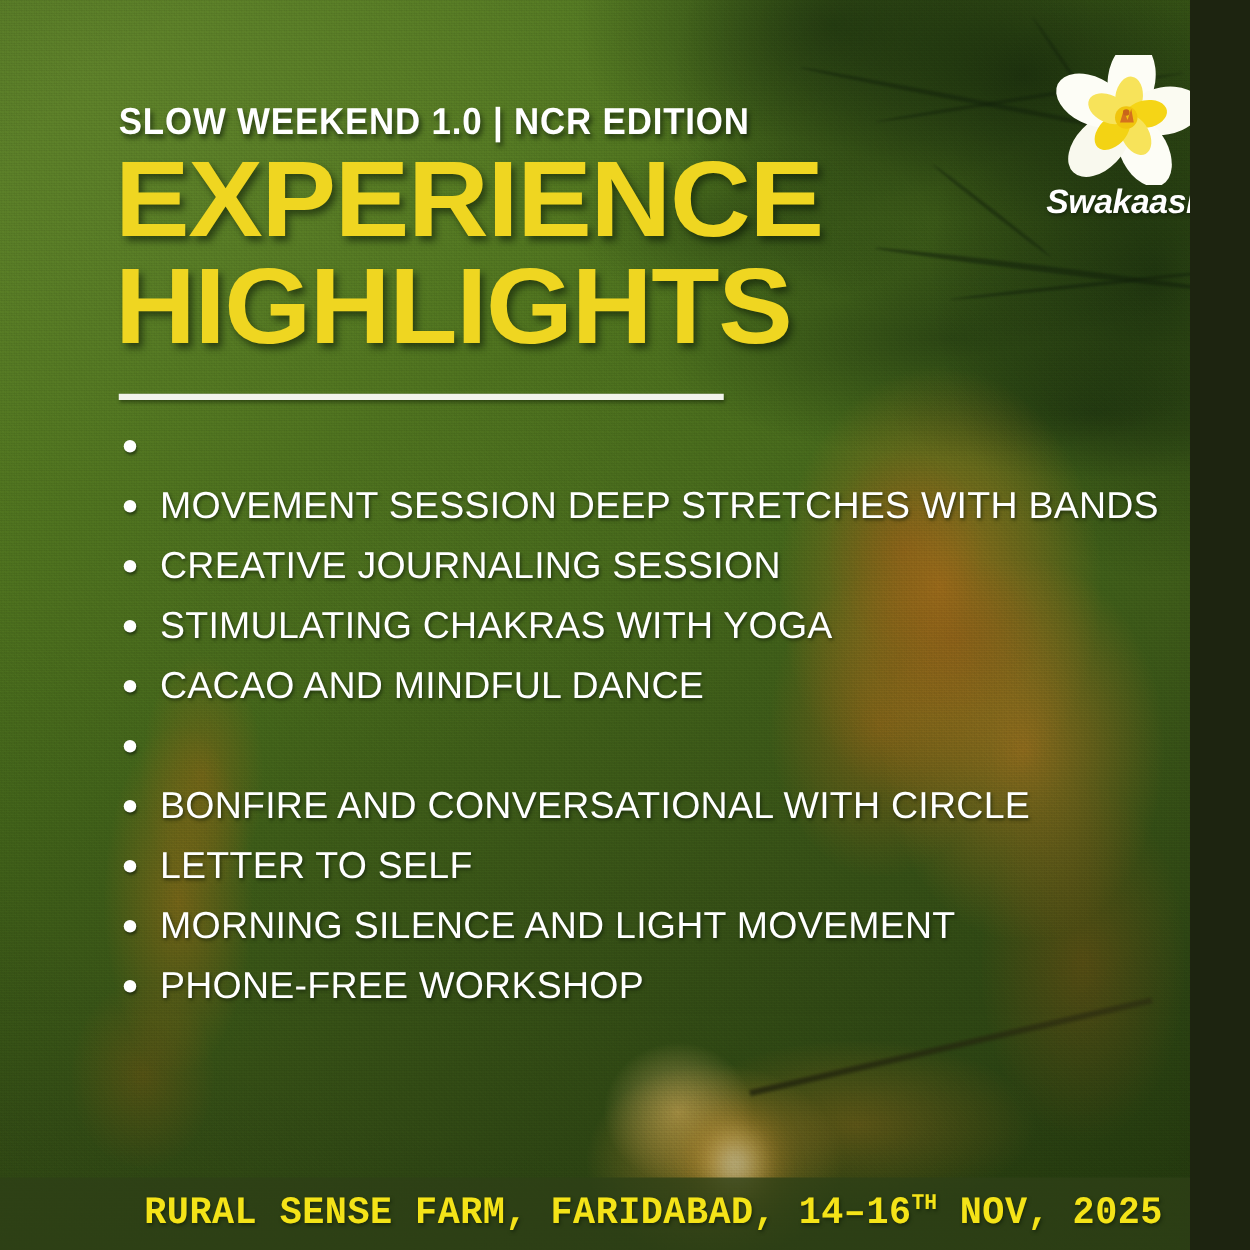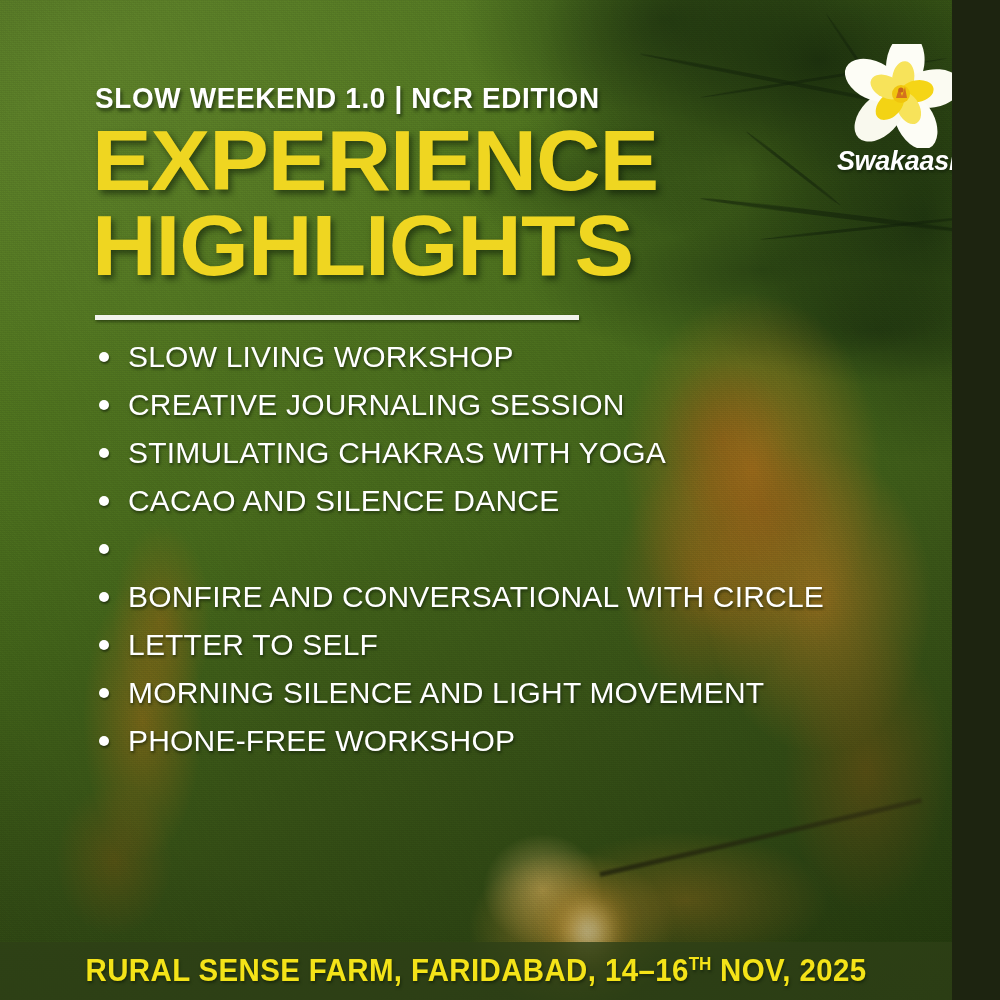--- a/index.html
+++ b/index.html
@@ -192,21 +192,22 @@
   }
 
   
   .footer {
     position: absolute;
     left: 0; right: 0; bottom: 0;
     height: 58px;
     background: rgba(46,64,22,.80);
     display: flex;
     align-items: center;
-    justify-content: center;
+    justify-content: flex-end;
+    font-family: Liberation Mono, monospace;
   }
   .footer-text {
     color: #f4e318;
     font-size: 31px;
     font-weight: 700;
     letter-spacing: .4px;
     white-space: nowrap;
     text-shadow: 1px 2px 3px rgba(10,22,5,.55);
     transform: scaleX(.95);
   }
@@ -244,33 +245,36 @@
     <div class="headline">
       <div>EXPERIENCE</div>
       <div>HIGHLIGHTS</div>
     </div>
 
     <div class="rule"></div>
 
     <ul class="bullets">
       <li>
           <span class="dot"></span>
-          <span>SLOW LIVING WORKSHOP</span>
+        </li>
+      <li>
+          <span class="dot"></span>
+          <span>MOVEMENT SESSION DEEP STRETCHES WITH BANDS</span>
         </li>
       <li>
           <span class="dot"></span>
           <span>CREATIVE JOURNALING SESSION</span>
         </li>
       <li>
           <span class="dot"></span>
           <span>STIMULATING CHAKRAS WITH YOGA</span>
         </li>
       <li>
           <span class="dot"></span>
-          <span>CACAO AND SILENCE DANCE</span>
+          <span>CACAO AND MINDFUL DANCE</span>
         </li>
       <li>
           <span class="dot"></span>
         </li>
       <li>
           <span class="dot"></span>
           <span>BONFIRE AND CONVERSATIONAL WITH CIRCLE</span>
         </li>
       <li>
           <span class="dot"></span>

